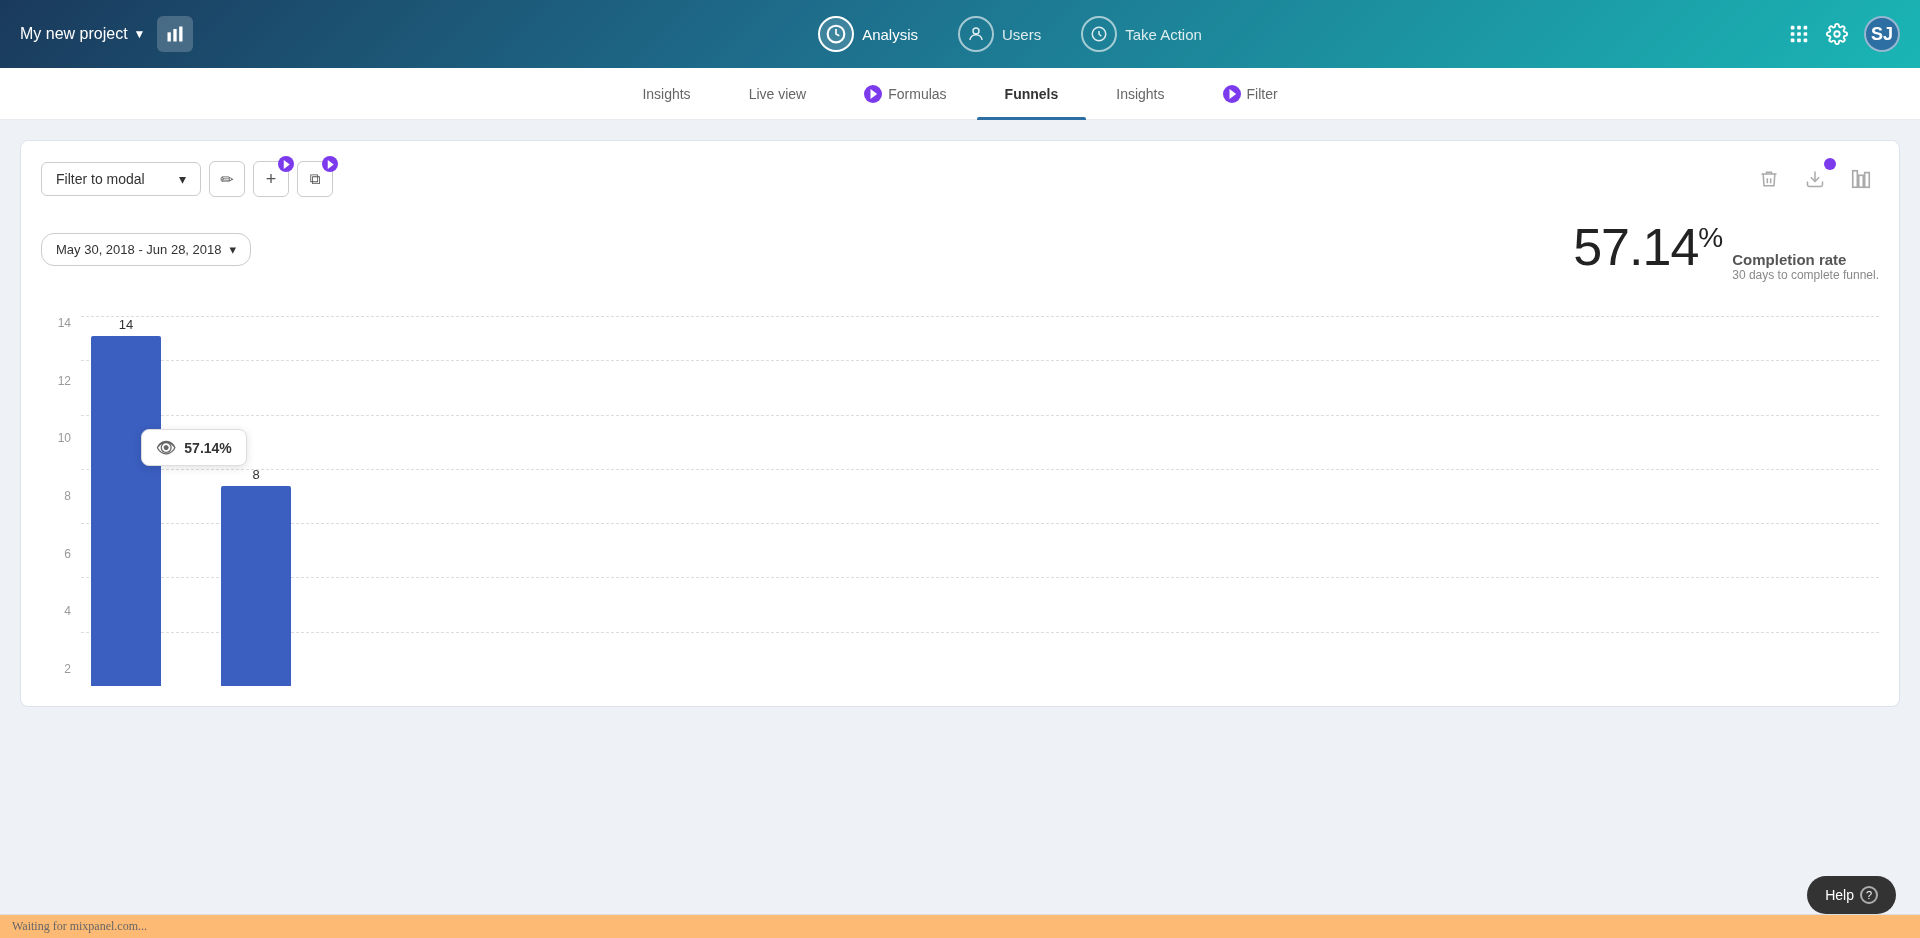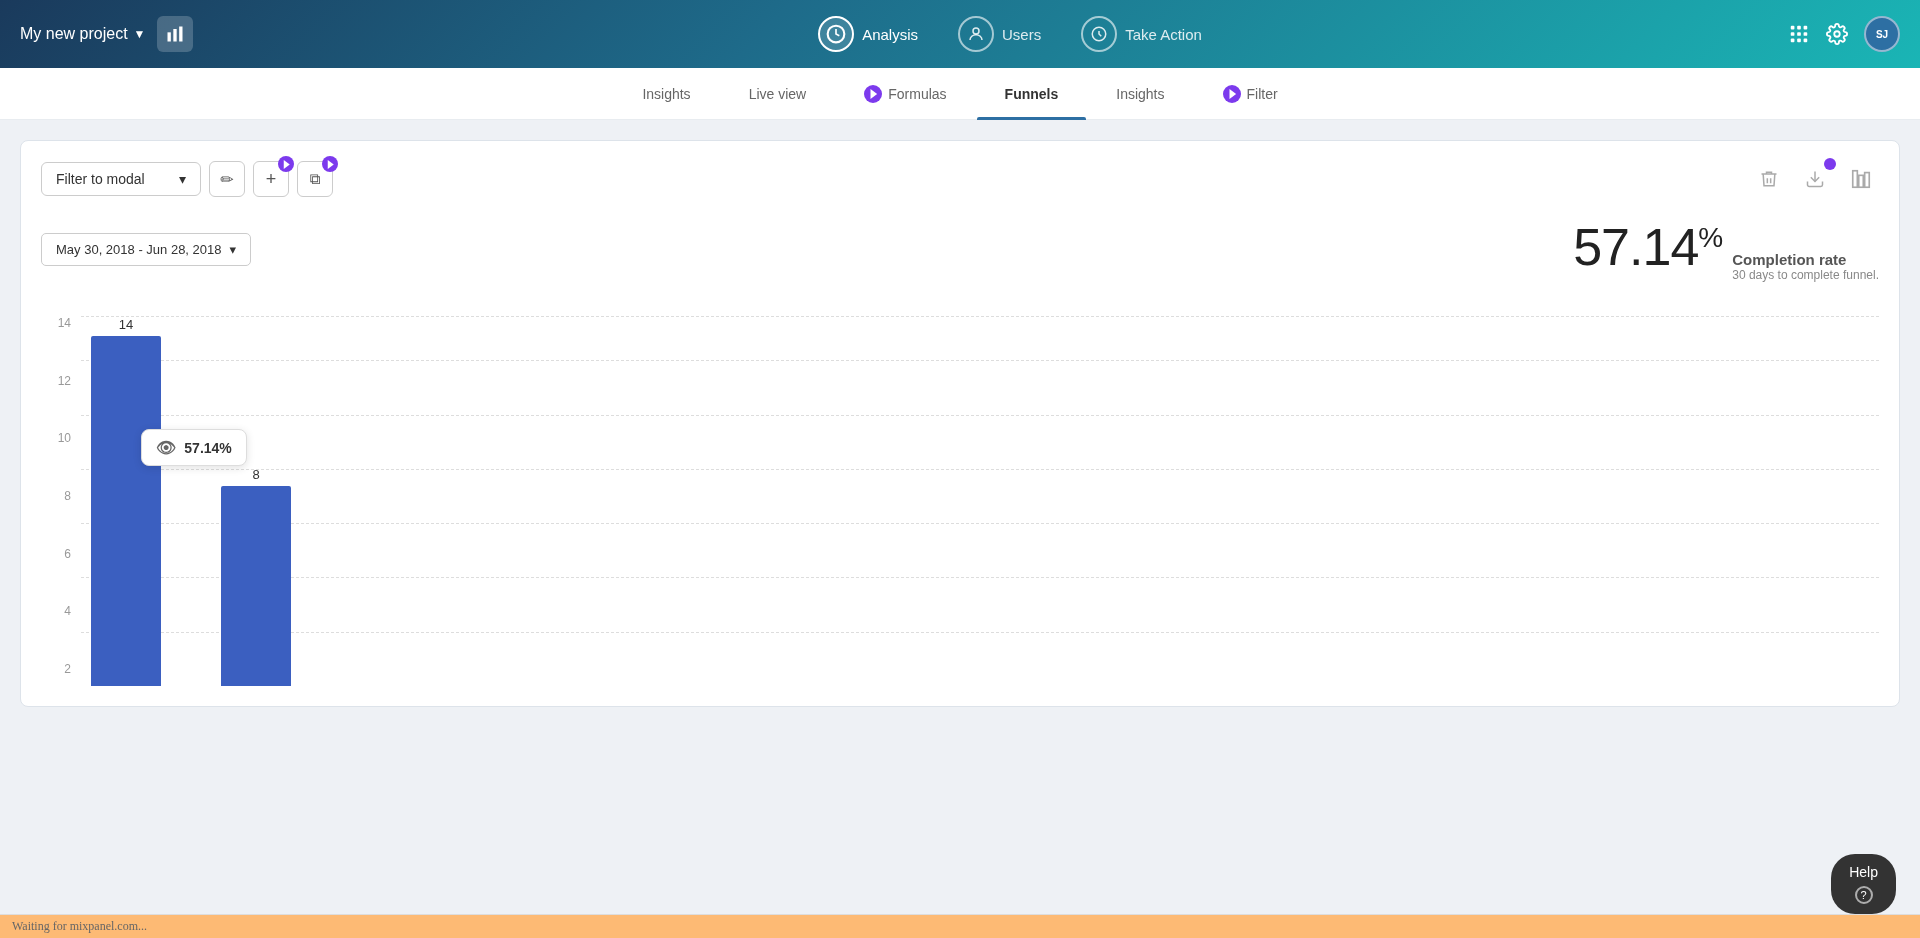--- a/index.html
+++ b/index.html
@@ -80,21 +80,21 @@
     }
     .avatar {
       width: 36px;
       height: 36px;
       border-radius: 50%;
       background: #2d6fa3;
       color: white;
       display: flex;
       align-items: center;
       justify-content: center;
-      font-size: 10px;
+      font-size: 18px;
       font-weight: 700;
       border: 2px solid rgba(255,255,255,0.5);
     }
     .bar-chart-icon {
       width: 36px;
       height: 36px;
       background: rgba(255,255,255,0.2);
       border-radius: 6px;
       display: flex;
       align-items: center;
@@ -252,21 +252,21 @@
       align-items: center;
       justify-content: space-between;
       margin-bottom: 24px;
     }
     .date-range {
       display: flex;
       align-items: center;
       gap: 8px;
       padding: 8px 14px;
       border: 1px solid #ccc;
-      border-radius: 5px;
+      border-radius: 13px;
       font-size: 13px;
       color: #333;
       cursor: pointer;
       background: white;
     }
     .completion-stats {
       display: flex;
       align-items: baseline;
       gap: 10px;
     }
@@ -386,21 +386,20 @@
       background: #333;
       color: white;
       border-radius: 24px;
       padding: 10px 18px;
       font-size: 14px;
       font-weight: 500;
       display: flex;
       align-items: center;
       gap: 6px;
       cursor: pointer;
-      flex-direction: column;
     }
 
     
     .status-bar {
       position: fixed;
       bottom: 0;
       left: 0;
       right: 0;
       background: #fdba74;
       border-top: 1px solid #ddd;

